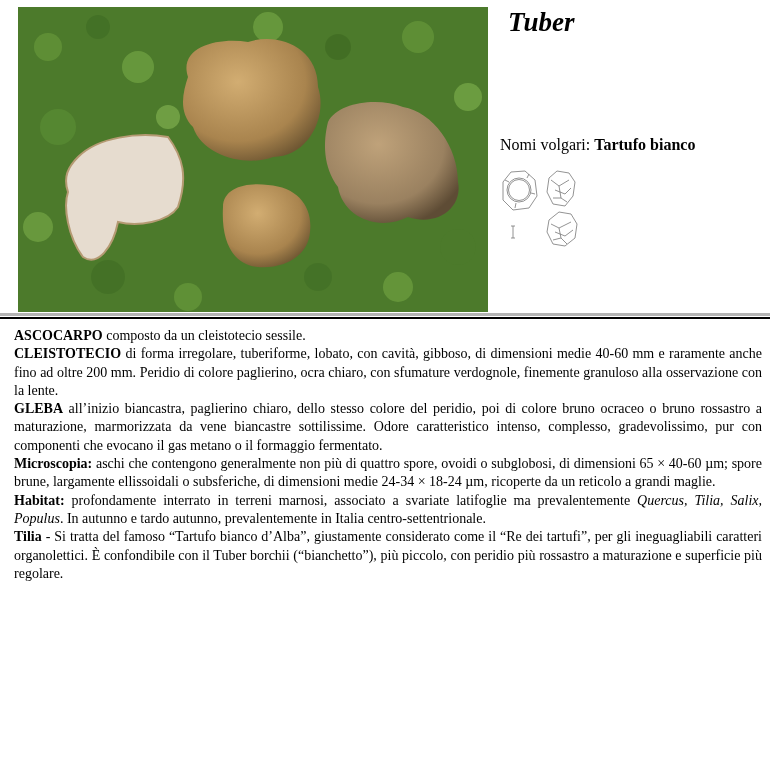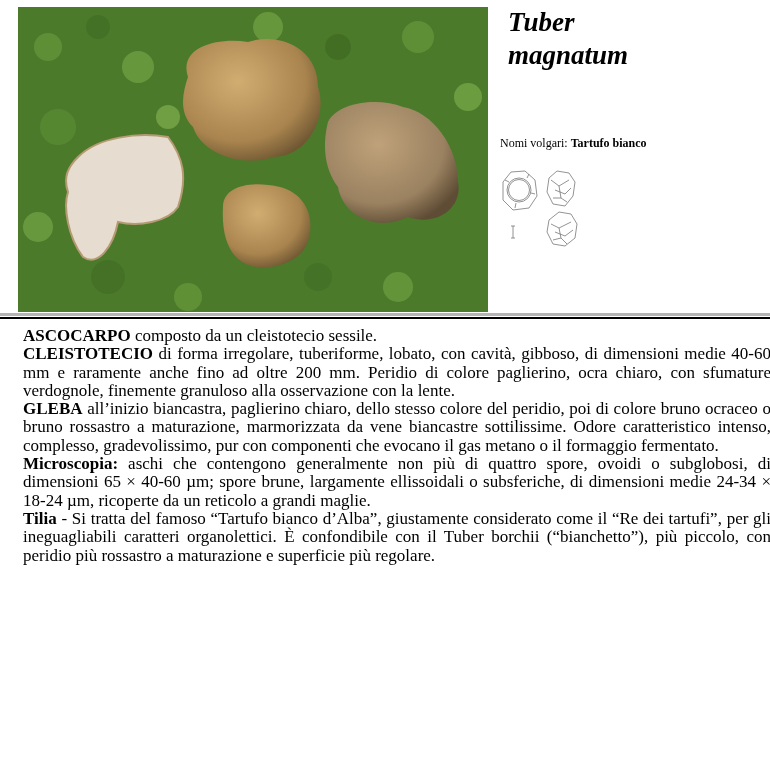--- a/index.html
+++ b/index.html
@@ -11,35 +11,35 @@
     .photo {
       position: absolute; left: 18px; top: 7px; width: 470px; height: 305px;
       overflow: hidden; background: #4f7a2a;
     }
     .photo svg { display: block; }
     .title {
       position: absolute; left: 500px; top: 6px;
       font-size: 27px; font-weight: bold; font-style: italic; line-height: 33px; margin-left: 8px;
     }
     .vulgar {
-      position: absolute; left: 500px; top: 136px; font-size: 12px;
+      position: absolute; left: 500px; top: 136px; font-size: 16px;
     }
     .vulgar b { font-weight: bold; }
     .spores {
       position: absolute; left: 499px; top: 168px; width: 90px; height: 85px;
     }
     .sep-gray {
       position: absolute; left: 0; top: 313px; width: 770px; height: 3px; background: #b4b4b4;
     }
     .sep-black {
       position: absolute; left: 0; top: 317px; width: 770px; height: 2px; background: #000;
     }
     .text {
-      position: absolute; left: 23px; top: 327px; width: 748px;
-      font-size: 17px; line-height: 18.3px; text-align: justify;
+      position: absolute; left: 14px; top: 327px; width: 748px;
+      font-size: 14px; line-height: 18.3px; text-align: justify;
     }
     .text p { margin: 0; }
     .text b { font-weight: bold; }
     .text i { font-style: italic; }
   </style>
 </head>
 <body>
 
 <div class="photo">
   <svg width="470" height="305" viewBox="0 0 470 305">
@@ -75,21 +75,20 @@
     </g>
     <path d="M170,70 C160,40 200,30 230,35 C260,25 300,40 300,80 C310,110 290,150 255,150 C230,160 185,150 175,120 C160,105 165,85 170,70 Z" fill="url(#tg)"></path>
     <path d="M310,115 C320,95 360,90 385,100 C415,105 440,140 440,175 C445,200 420,220 390,210 C360,225 325,210 320,180 C305,160 305,135 310,115 Z" fill="url(#tg2)"></path>
     <path d="M205,200 C205,180 230,175 250,178 C280,180 295,200 292,225 C290,250 265,262 240,260 C215,258 203,235 205,200 Z" fill="url(#tg)"></path>
     <path d="M60,150 C80,130 120,125 150,130 C165,150 170,170 160,200 C150,215 120,220 100,215 C95,240 80,260 65,250 C50,230 45,200 50,185 C45,170 50,160 60,150 Z" fill="#e6dccf" stroke="#b59a73" stroke-width="2"></path>
   </svg>
 </div>
 
 <div class="title">
   <div>Tuber</div>
-  <div>magnatum</div>
 </div>
 
 <div class="vulgar">
   <span>Nomi volgari: </span><b>Tartufo bianco</b>
 </div>
 
 <div class="spores">
   <svg width="90" height="85" viewBox="0 0 90 85">
     <g fill="none" stroke="#777" stroke-width="0.8">
       <polygon points="4,14 12,4 26,3 36,12 38,28 30,40 14,42 4,32"></polygon>
@@ -111,14 +110,15 @@
 </div>
 
 <div class="sep-gray"></div>
 <div class="sep-black"></div>
 
 <div class="text">
   <p><b>ASCOCARPO</b><span> composto da un cleistotecio sessile.</span></p>
   <p><b>CLEISTOTECIO</b><span> di forma irregolare, tuberiforme, lobato, con cavità, gibboso, di dimensioni medie 40-60 mm e raramente anche fino ad oltre 200 mm. Peridio di colore paglierino, ocra chiaro, con sfumature verdognole, finemente granuloso alla osservazione con la lente.</span></p>
   <p><b>GLEBA</b><span> all’inizio biancastra, paglierino chiaro, dello stesso colore del peridio, poi di colore bruno ocraceo o bruno rossastro a maturazione, marmorizzata da vene biancastre sottilissime. Odore caratteristico intenso, complesso, gradevolissimo, pur con componenti che evocano il gas metano o il formaggio fermentato.</span></p>
   <p><b>Microscopia:</b><span> aschi che contengono generalmente non più di quattro spore, ovoidi o subglobosi, di dimensioni 65 × 40-60 µm; spore brune, largamente ellissoidali o subsferiche, di dimensioni medie 24-34 × 18-24 µm, ricoperte da un reticolo a grandi maglie.</span></p>
+  <p><b>Habitat:</b><span> profondamente interrato in terreni marnosi, associato a svariate latifoglie ma prevalentemente </span><i>Quercus, Tilia, Salix, Populus</i><span>. In autunno e tardo autunno, prevalentemente in Italia centro-settentrionale.</span></p>
   <p><b>Tilia</b><span> - Si tratta del famoso “Tartufo bianco d’Alba”, giustamente considerato come il “Re dei tartufi”, per gli ineguagliabili caratteri organolettici. È confondibile con il Tuber borchii (“bianchetto”), più piccolo, con peridio più rossastro a maturazione e superficie più regolare.</span></p>
 </div>
 
 </body></html>

